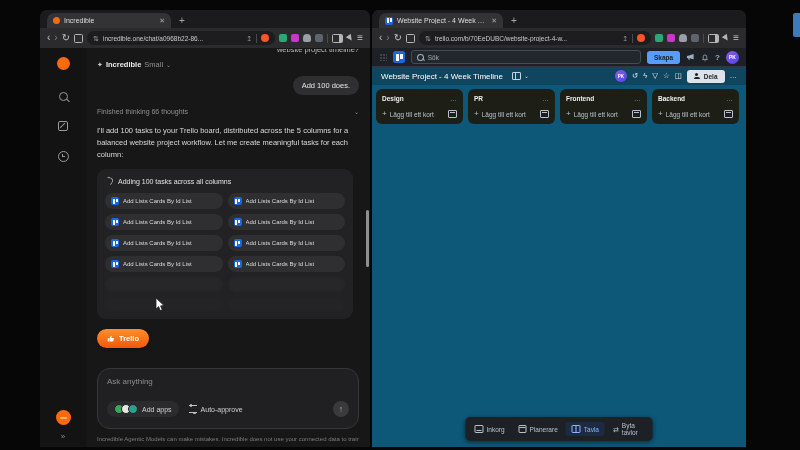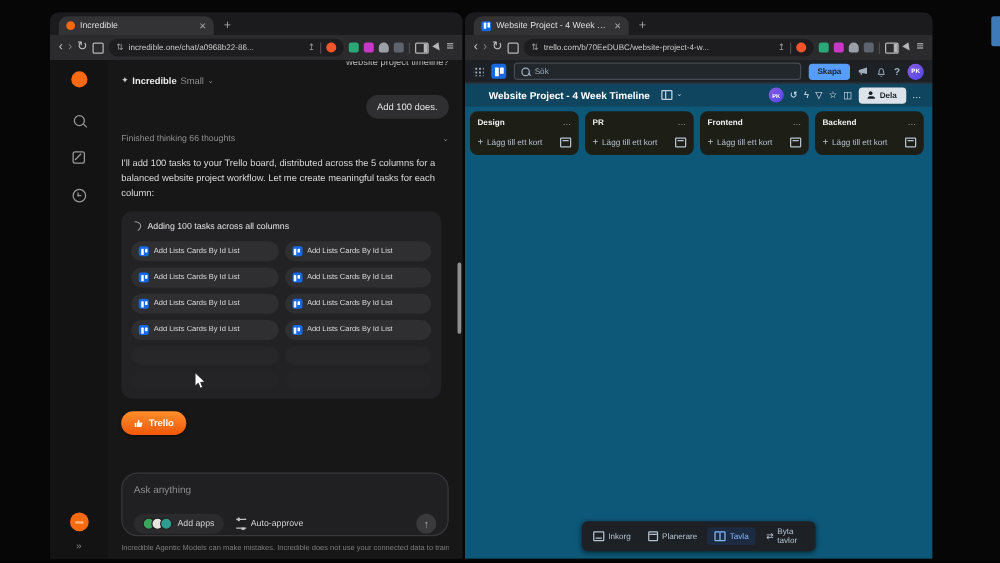--- a/index.html
+++ b/index.html
@@ -88,21 +88,21 @@
   .tb-ic::before{left:1.5px;height:5px;}
   .tb-ic::after{right:1.5px;height:3.5px;}
   .tb-label{font-size:6px;color:#dcdcdc;white-space:nowrap;overflow:hidden;}
   .ghost{height:15px;background:#2c2c2e;border-radius:9px;filter:blur(1px);}
   .ghost-a{opacity:.5;}
   .ghost-b{opacity:.2;}
   .approve{margin-top:10px;align-self:flex-start;display:flex;align-items:center;gap:4px;
            background:linear-gradient(180deg,#ff8f2a,#f2570a);color:#fff;border:0;border-radius:11px;
            padding:5px 10px;font-size:7.5px;font-weight:bold;font-family:inherit;box-shadow:0 1px 3px rgba(0,0,0,.4);}
   .chat-spacer{flex:1;}
-  .composer{background:#202022;border:1px solid #37373a;border-radius:13px;padding:8px 9px 1px;}
+  .composer{background:#202022;border:1px solid #37373a;border-radius:13px;padding:8px 9px 11px;}
   .ask{font-size:8px;color:#8d8d8d;}
   .comp-row{display:flex;align-items:center;gap:10px;margin-top:15px;}
   .addapps{display:flex;align-items:center;gap:4px;background:#2b2b2e;border-radius:10px;padding:3px 7px;}
   .app-dots{display:flex;align-items:center;}
   .app-dot{width:8px;height:8px;border-radius:50%;border:1px solid #202022;flex:none;}
   .d1{background:#3ba55d;}
   .d2{background:#e8e6e1;margin-left:-3px;}
   .d3{background:#2e9e8f;margin-left:-3px;}
   .addapps-label{font-size:7px;color:#d2d2d2;}
   .autoapp{display:flex;align-items:center;gap:4px;font-size:7px;color:#d2d2d2;}
@@ -131,21 +131,21 @@
   .t-search input{background:transparent;border:0;outline:0;color:#b6c2cf;font-size:6.5px;width:100%;
                   font-family:inherit;padding:0;}
   .t-search input::placeholder{color:#9fadbc;}
   .skapa{height:13px;background:#579dff;color:#1d2125;font-size:6.5px;font-weight:bold;border:0;
          border-radius:3px;padding:0 7px;font-family:inherit;flex:none;}
   .nav-ic{color:#9fadbc;display:flex;align-items:center;flex:none;}
   .nav-q{color:#9fadbc;font-size:8px;font-weight:bold;flex:none;}
   .t-avatar{width:13px;height:13px;border-radius:50%;background:linear-gradient(135deg,#8e5ce8,#4f46e5);
             color:#fff;font-size:5px;font-weight:bold;display:flex;align-items:center;justify-content:center;flex:none;}
   .board-header{height:18px;background:#10455f;display:flex;align-items:center;gap:5px;padding:0 9px;flex:none;}
-  .b-title{font-size:8px;font-weight:bold;color:#fff;white-space:nowrap;margin-left:10px;}
+  .b-title{font-size:8px;font-weight:normal;color:#fff;white-space:nowrap;}
   .b-view{display:flex;align-items:center;gap:3px;margin-left:4px;}
   .i-board{width:7px;height:6px;border:1px solid #c7d3de;border-radius:1px;position:relative;flex:none;}
   .i-board::before{content:"";position:absolute;left:2.5px;top:0;bottom:0;width:1px;background:#c7d3de;}
   .b-chev{font-size:6px;color:#c7d3de;line-height:1;}
   .bh-spacer{flex:1;}
   .bh-ic{font-size:7.5px;color:#dfe6ec;line-height:1;flex:none;}
   .b-avatar{width:12px;height:12px;font-size:4.5px;}
   .dela{height:13px;display:flex;align-items:center;gap:4px;background:#dde3ea;color:#1d2125;
         border:0;border-radius:3px;padding:0 7px;font-size:6.5px;font-weight:bold;font-family:inherit;flex:none;}
   .i-person{width:6px;height:6px;position:relative;flex:none;}

